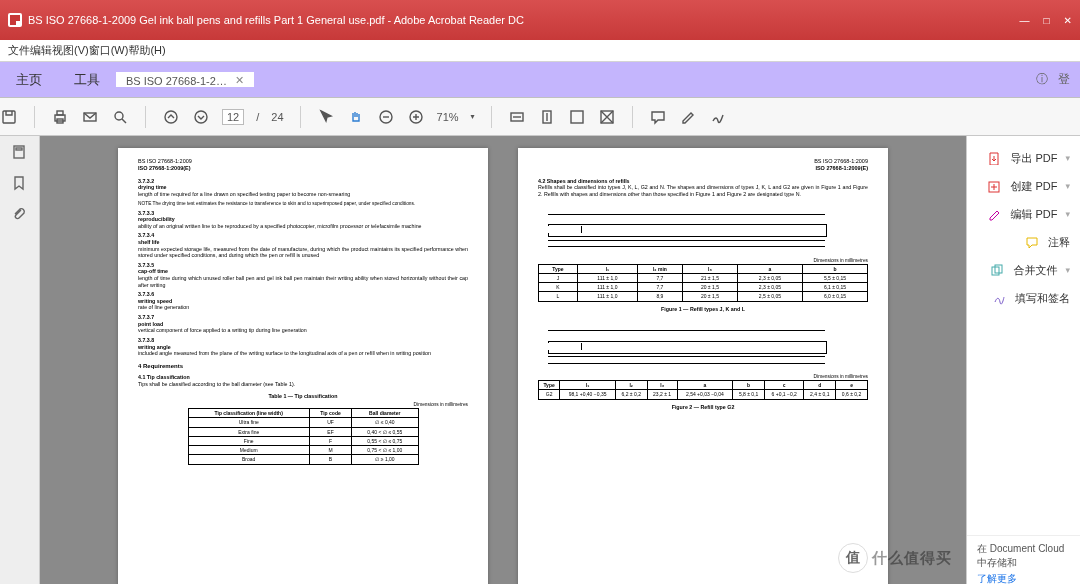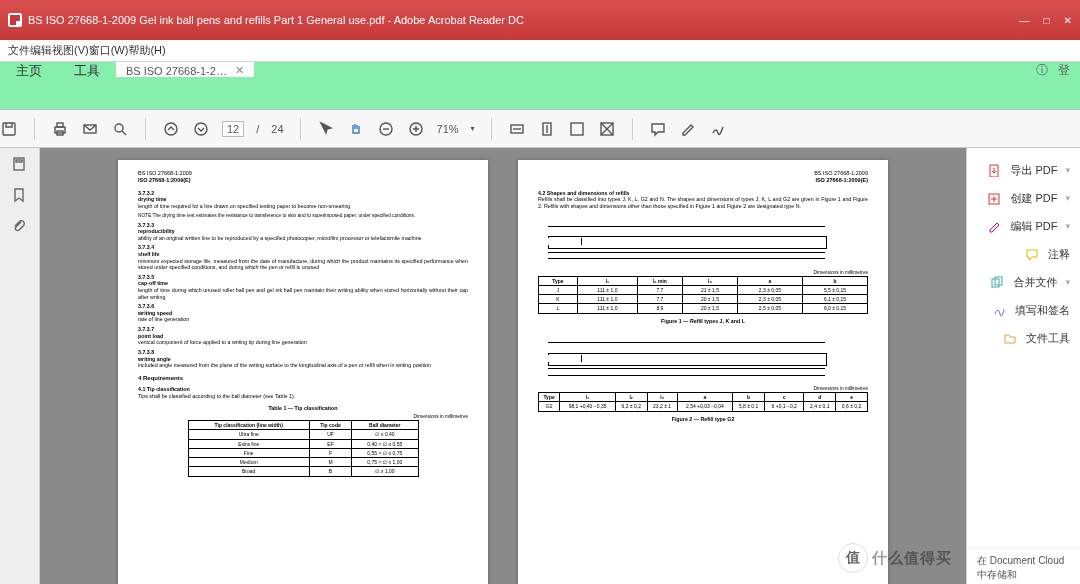--- a/index.html
+++ b/index.html
@@ -8,21 +8,21 @@
 
 .titlebar { height: 40px; background: linear-gradient(#d84f4f,#c73939); color: #fff; display: flex; align-items: center; padding: 0 8px; font-size: 11px; }
 .titlebar .logo { width: 14px; height: 14px; background: #fff; margin-right: 6px; border-radius: 2px; position: relative; }
 .titlebar .logo::after { content: ""; position: absolute; inset: 2px; background: #c73939; clip-path: polygon(0 0,100% 0,100% 60%,60% 60%,60% 100%,0 100%);}
 .winctrl { margin-left: auto; display: flex; gap: 14px; font-size: 10px; }
 
 
 .menubar { height: 22px; background: #fff; border-bottom: 1px solid #d4d4d4; display: flex; align-items: center; padding: 0 8px; font-size: 11px; color: #333; }
 
 
-.tabbar { height: 48px; background: #86efac; border-bottom: 1px solid #c0c0c0; display: flex; align-items: flex-start; }
+.tabbar { height: 36px; background: #c4b5fd; border-bottom: 1px solid #c0c0c0; display: flex; align-items: center; }
 .tabbar .bigtab { padding: 0 16px; display: flex; align-items: center; font-size: 13px; color: #333; }
 .tabbar .doc { background: #fff; border-top: 2px solid #fff; display: flex; align-items: center; font-size: 11px; color: #555; padding: 0 10px; gap: 8px; }
 .tabbar .right { margin-left: auto; display: flex; align-items: center; padding: 0 10px; gap: 10px; color: #666; }
 
 
 .toolbar { height: 38px; background: #f7f7f7; border-bottom: 1px solid #c8c8c8; display: flex; align-items: center; padding: 0 0; gap: 12px; color: #555; font-size: 11px; }
 .toolbar .sep { width: 1px; height: 22px; background: #cfcfcf; margin: 0 4px; }
 .toolbar .ico { width: 18px; height: 18px; display: flex; align-items: center; justify-content: center; cursor: pointer; }
 .toolbar svg { width: 16px; height: 16px; stroke: #555; fill: none; stroke-width: 1.4; }
 .pagebox { border: 1px solid #bbb; padding: 1px 4px; background: #fff; font-size: 11px; }
@@ -413,28 +413,20 @@
         <span class="chev">▾</span>
       </div>
     <div class="ritem">
         <span class="ricon">
           <svg>
             <path d="M3 11c2-5 4-5 5 0s3 0 4-5" fill="none" stroke="#7a5cc9"></path>
           </svg>
         </span>
         <span>填写和签名</span>
       </div>
-    <div class="ritem">
-        <span class="ricon">
-          <svg>
-            <path d="M2 4h4l1 2h5v6H2z" fill="none" stroke="#e6a23c"></path>
-          </svg>
-        </span>
-        <span>文件工具</span>
-      </div>
     <div class="cloud">
       <div>在 Document Cloud 中存储和</div>
       <div style="color:#1a73e8;margin-top:2px;">了解更多</div>
     </div>
   </div>
 </div>
 
 <div class="watermark">
   <div class="circ">值</div>
   <div class="txt">什么值得买</div>

